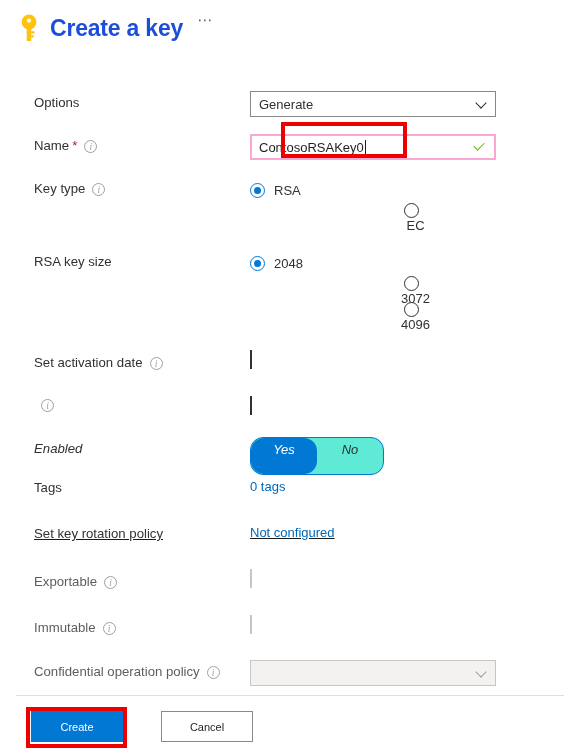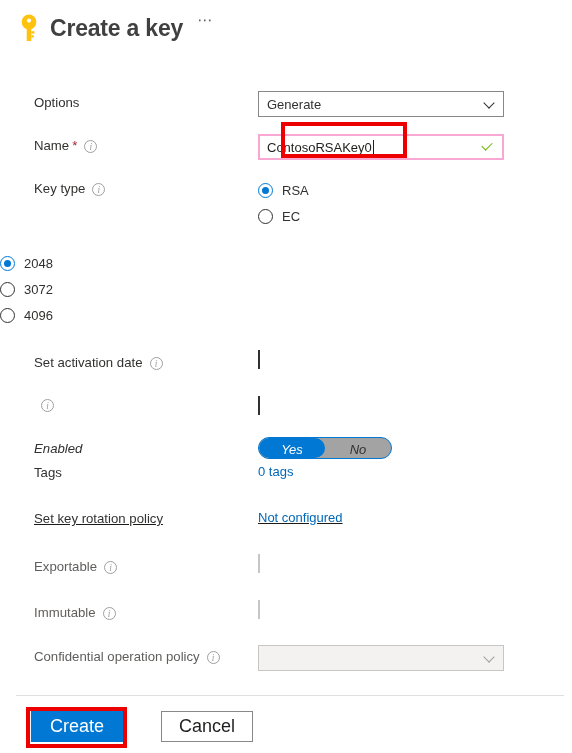--- a/index.html
+++ b/index.html
@@ -28,21 +28,21 @@
   .key-icon {
     width: 26px;
     height: 30px;
     flex: 0 0 26px;
     position: relative;
     margin-right: 8px;
   }
   .page-title {
     font-size: 23px;
     font-weight: 600;
-    color: #404040;
+    color: #1d4ed8;
     letter-spacing: -0.2px;
     line-height: 28px;
     white-space: nowrap;
   }
   .ellipsis-btn {
     margin-left: 14px;
     color: #605e5c;
     font-size: 15px;
     line-height: 10px;
     letter-spacing: 1px;
@@ -55,21 +55,20 @@
   
   .form {
     position: relative;
     padding-top: 44px;
   }
   .row {
     display: flex;
     align-items: flex-start;
     min-height: 24px;
     margin-bottom: 16px;
-    gap: 8px;
   }
   .label-col {
     width: 250px;
     flex: 0 0 250px;
     padding-left: 34px;
     box-sizing: border-box;
     display: flex;
     align-items: center;
     font-size: 13.2px;
     line-height: 20px;
@@ -192,21 +191,21 @@
   }
 
   
   .radio-group { display: block; text-align: center; }
   .radio-item {
     display: flex;
     align-items: center;
     height: 26px;
     cursor: pointer;
   }
-  .radio-item + .radio-item { margin-top: 0px; }
+  .radio-item + .radio-item { margin-top: 0px; flex-direction: column; }
   .radio {
     width: 15px;
     height: 15px;
     border-radius: 50%;
     border: 1.3px solid #323130;
     box-sizing: border-box;
     flex: 0 0 15px;
     position: relative;
     background: #fff;
   }
@@ -239,28 +238,28 @@
   }
   .checkbox.disabled {
     border-color: #c8c6c4;
     background: #f3f2f1;
     cursor: default;
   }
 
   
   .toggle {
     width: 134px;
-    height: 22px;
+    height: 38px;
     border: 1px solid #0078d4;
     border-radius: 13px;
     box-sizing: border-box;
     display: flex;
     align-items: flex-end;
     overflow: hidden;
-    background: #a3a3a3;
+    background: #5eead4;
     cursor: pointer;
   }
   .toggle .seg {
     flex: 1 1 50%;
     text-align: center;
     font-size: 13px;
     line-height: 24px;
     color: #323130;
     height: 100%;
     box-sizing: border-box;
@@ -303,21 +302,21 @@
     top: 711px;
     width: 100%;
     display: flex;
     align-items: center;
     padding-left: 31px;
     box-sizing: border-box;
   }
   .btn {
     height: 31px;
     min-width: 92px;
-    font-size: 18px;
+    font-size: 11px;
     font-family: "Liberation Sans", sans-serif;
     box-sizing: border-box;
     border: 1px solid #8a8886;
     background: #ffffff;
     color: #201f1e;
     cursor: pointer;
     display: inline-flex;
     align-items: center;
     justify-content: center;
   }
@@ -398,20 +397,23 @@
         </div>
         <div class="radio-item">
           <span class="radio"></span>
           <span class="radio-label">EC</span>
         </div>
       </div>
     </div>
   </div>
 
   <div class="row" style="margin-bottom:22px;">
+    <div class="label-col">
+      <span>RSA key size</span>
+    </div>
     <div class="ctrl-col">
       <div class="radio-group">
         <div class="radio-item">
           <span class="radio checked"></span>
           <span class="radio-label">2048</span>
         </div>
         <div class="radio-item">
           <span class="radio"></span>
           <span class="radio-label">3072</span>
         </div>

